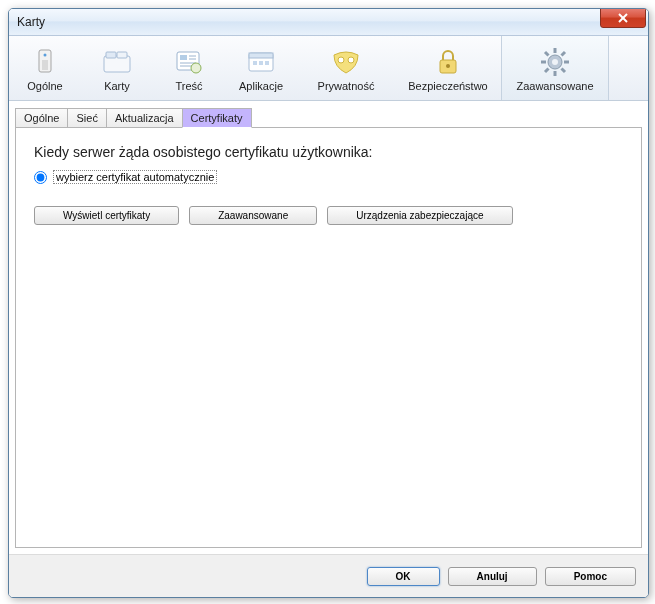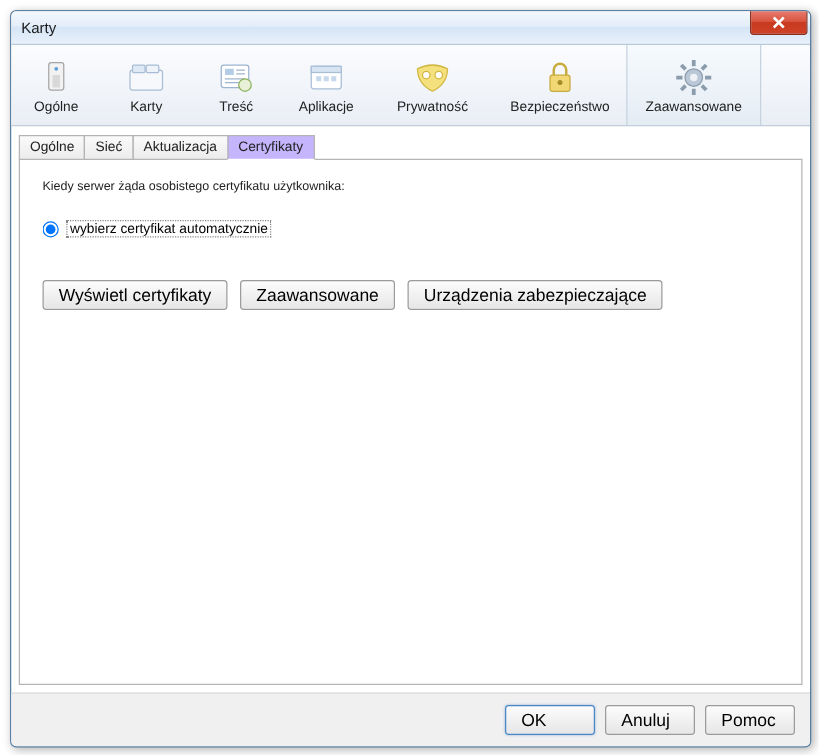--- a/index.html
+++ b/index.html
@@ -109,64 +109,65 @@
     }
     .panel {
       flex: 1;
       margin: 0 6px 6px 6px;
       border: 1px solid #b5b5b5;
       background: #fff;
       padding: 16px 18px;
       position: relative;
     }
     .section-text {
-      font-size: 10px;
+      font-size: 14px;
       color: #222;
-      margin-bottom: 21px;
+      margin-bottom: 10px;
     }
     .radio-row {
       display: flex;
       gap: 28px;
-      margin-bottom: 34px;
+      margin-bottom: 22px;
       align-items: flex-start;
     }
     .radio-opt {
       display: flex;
       align-items: center;
       gap: 6px;
       font-size: 11px;
     }
     .radio-opt input { margin: 0; }
     .dotted { border: 1px dotted #888; padding: 0 2px; }
     .btn-row {
       display: flex;
       gap: 10px;
     }
     .btn {
-      padding: 3px 12px;
+      padding: 3px 28px;
       border: 1px solid #9b9b9b;
       border-radius: 3px;
       background: linear-gradient(to bottom, #fcfcfc, #e6e6e6);
-      font-size: 14px;
+      font-size: 10px;
       cursor: pointer;
       color: #000;
     }
     .footer {
       height: 42px;
       display: flex;
       align-items: center;
       justify-content: flex-end;
       gap: 8px;
       padding: 0 12px;
       background: #f0f0f0;
       border-top: 1px solid #dcdcdc;
     }
     .footer .btn {
       min-width: 72px;
       text-align: left;
+      font-weight: bold;
     }
     .footer .btn.default {
       border-color: #4d87c7;
       box-shadow: 0 0 2px rgba(77,135,199,0.7);
     }
   </style>
 </head>
 <body>
 
 <div class="window">

